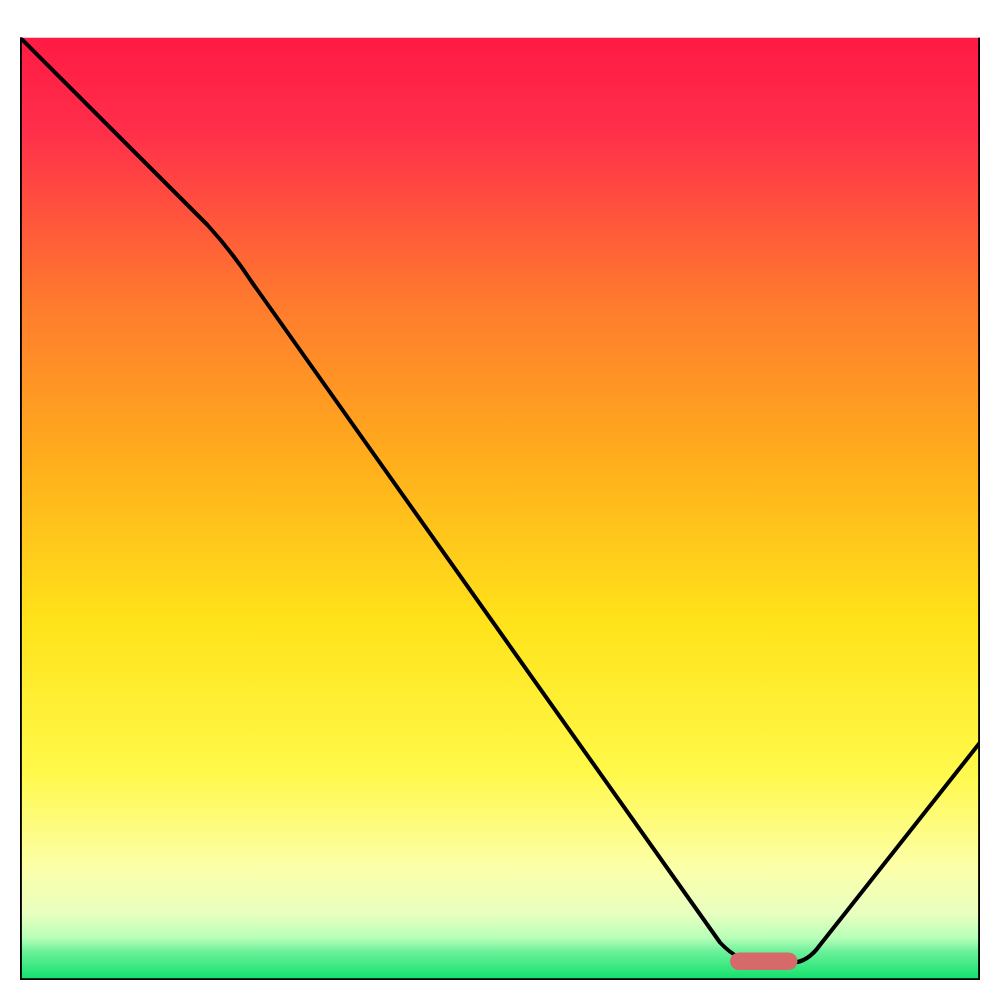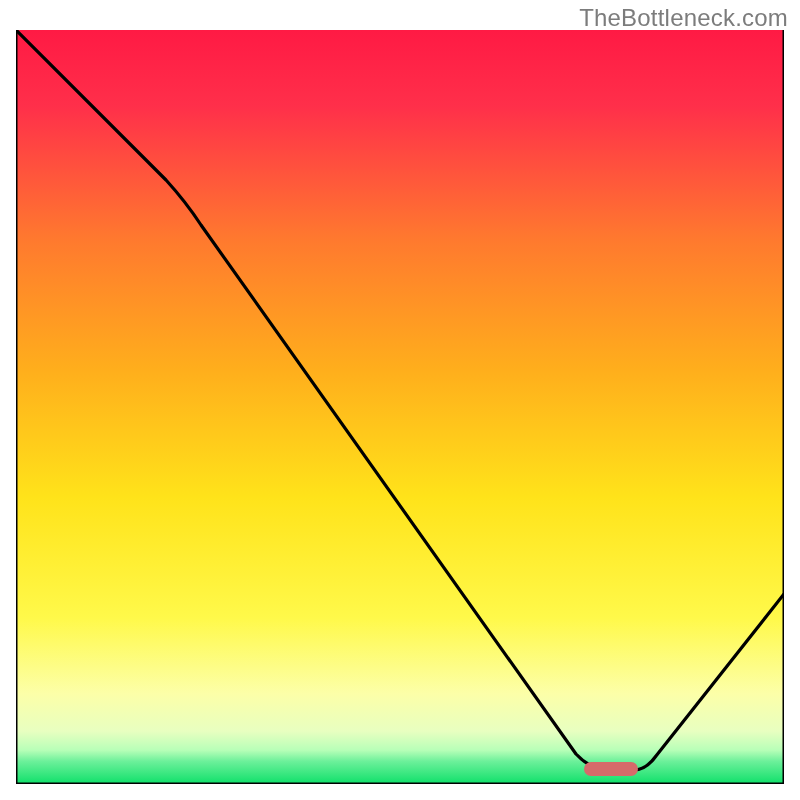--- a/index.html
+++ b/index.html
@@ -26,21 +26,20 @@
     width: 768px;
     height: 754px;
   }
   .plot svg { display: block; width: 100%; height: 100%; }
 </style>
 </head>
 <body>
 
 <div class="stage">
 
-  <div class="watermark">TheBottleneck.com</div>
 
   <div class="plot">
     <svg viewBox="0 0 768 754" preserveAspectRatio="none">
 
       <defs>
         <linearGradient id="bgGrad" x1="0" y1="0" x2="0" y2="1">
           <stop offset="0%" stop-color="#ff1a44"></stop>
           <stop offset="10%" stop-color="#ff2f4a"></stop>
           <stop offset="28%" stop-color="#ff7a2e"></stop>
           <stop offset="45%" stop-color="#ffae1c"></stop>

